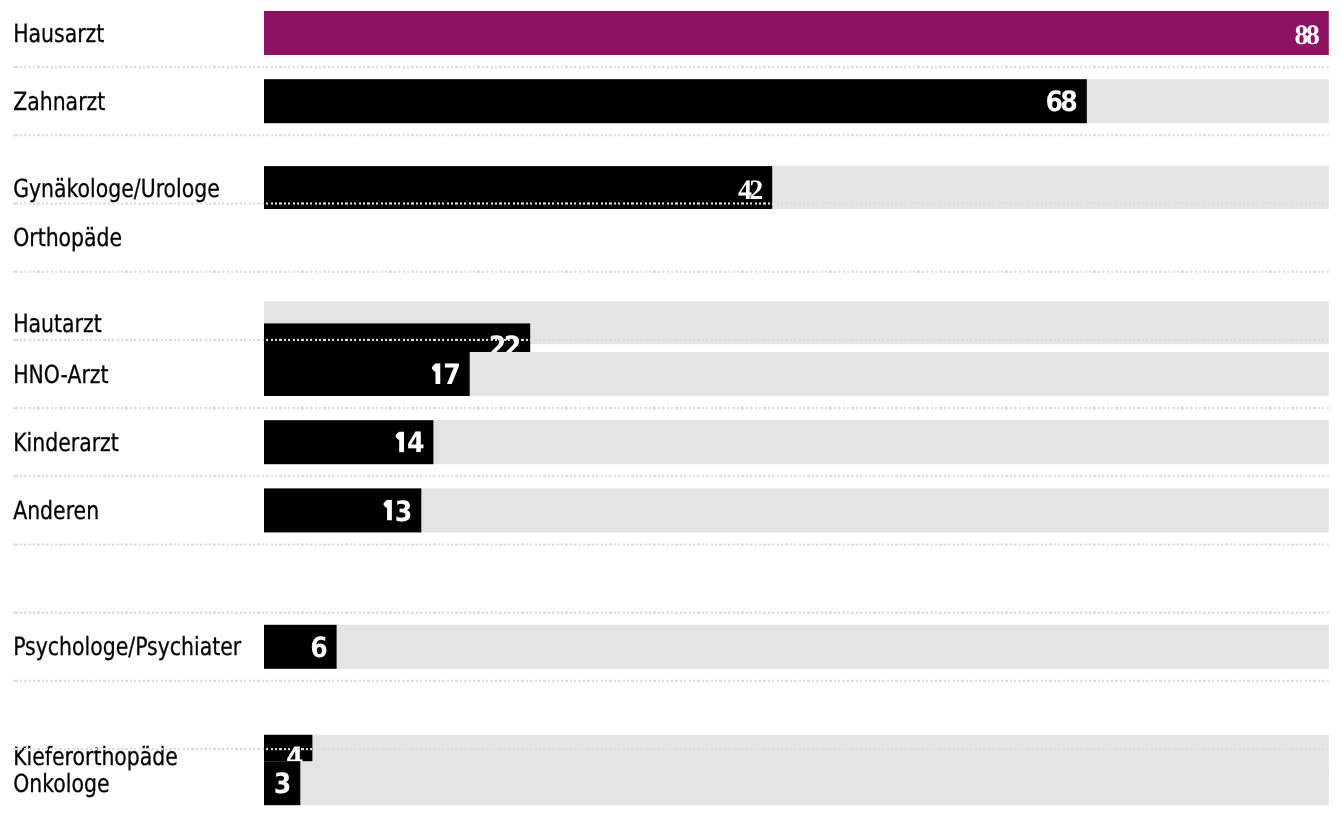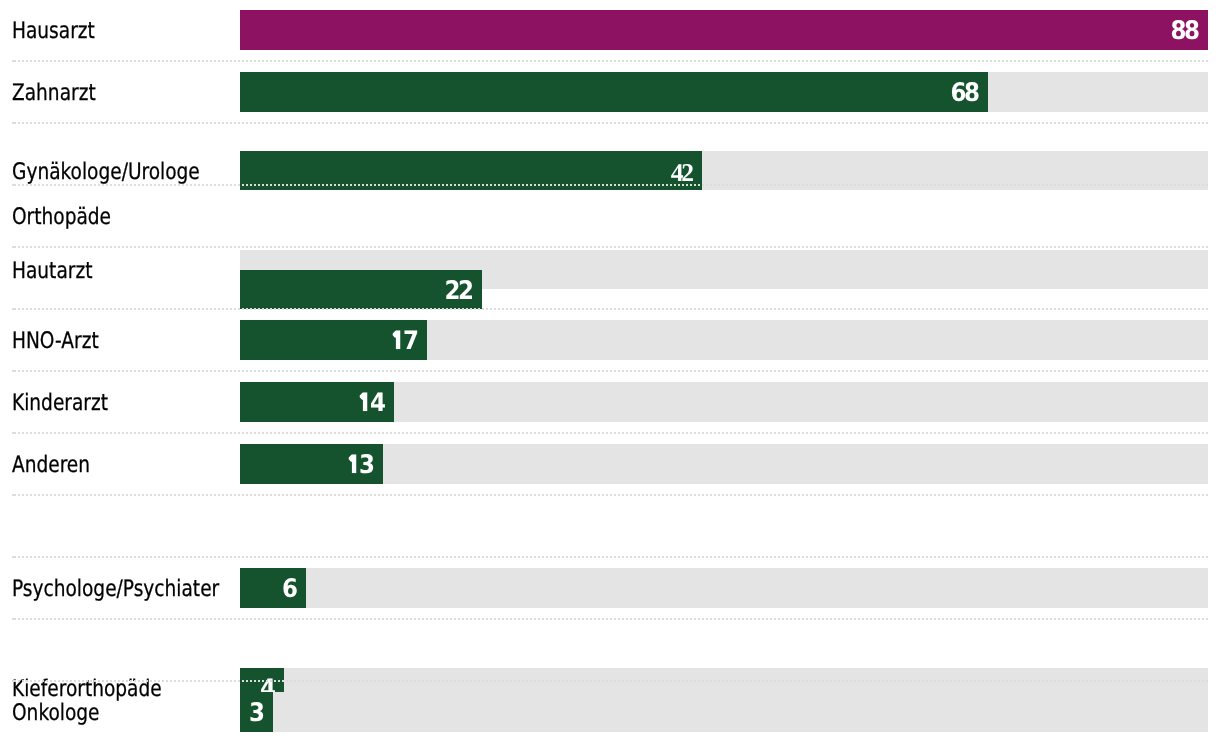--- a/index.html
+++ b/index.html
@@ -26,22 +26,22 @@
   .label{position:absolute;left:12.1px;top:50%;color:#000000;
          font-size:22.8px;font-stretch:condensed;line-height:1;
          white-space:nowrap;letter-spacing:0;
          -webkit-text-stroke:0.25px #000000;
          transform-origin:left center;
          transform:translateY(-50%) translateY(1.2px) scaleX(0.9055);}
 
   
   .track{position:absolute;left:240px;top:0;width:968px;height:39.3px;background:#e4e4e4;}
   .track.highlight{background:transparent;}
-  .bar{position:absolute;top:0;left:0;height:100%;background:#14532d;}
-  .bar.highlight{background:#8e1262;}
+  .bar{position:absolute;top:0;left:0;height:100%;background:#000000;}
+  .bar.highlight{background:#8e1262;font-family:Liberation Serif, serif;}
 
   
   .d1{display:inline-block;width:13.25px;height:18.9px;position:relative;
       top:-0.1px;left:0px;letter-spacing:0;vertical-align:baseline;}
   .d1 svg{position:absolute;left:0;top:0;width:13.25px;height:18.9px;}
   .d1 i{position:absolute;left:0;top:0;width:0;height:0;overflow:hidden;
         font-size:0;line-height:0;}
 
   .val{position:absolute;right:10.5px;top:50%;
        transform-origin:100% 50%;
@@ -78,21 +78,21 @@
       <div class="bar" style="width: 462px; font-family: Liberation Serif, serif;">
         <div class="val">42</div>
       </div>
     </div>
   </div>
   <div class="sep" style="top:184.3px"></div>
   <div class="row" style="top:196.4px">
     <div class="label">Orthopäde</div>
   </div>
   <div class="sep" style="top:246.3px"></div>
-  <div class="row" style="top:250px">
+  <div class="row" style="top:274px">
     <div class="label">Hautarzt</div>
     <div class="track">
       <div class="bar" style="width: 242px; margin-top: 20px;">
         <div class="val">22</div>
       </div>
     </div>
   </div>
   <div class="sep" style="top:308.3px"></div>
   <div class="row" style="top:320.4px">
     <div class="label">HNO-Arzt</div>

